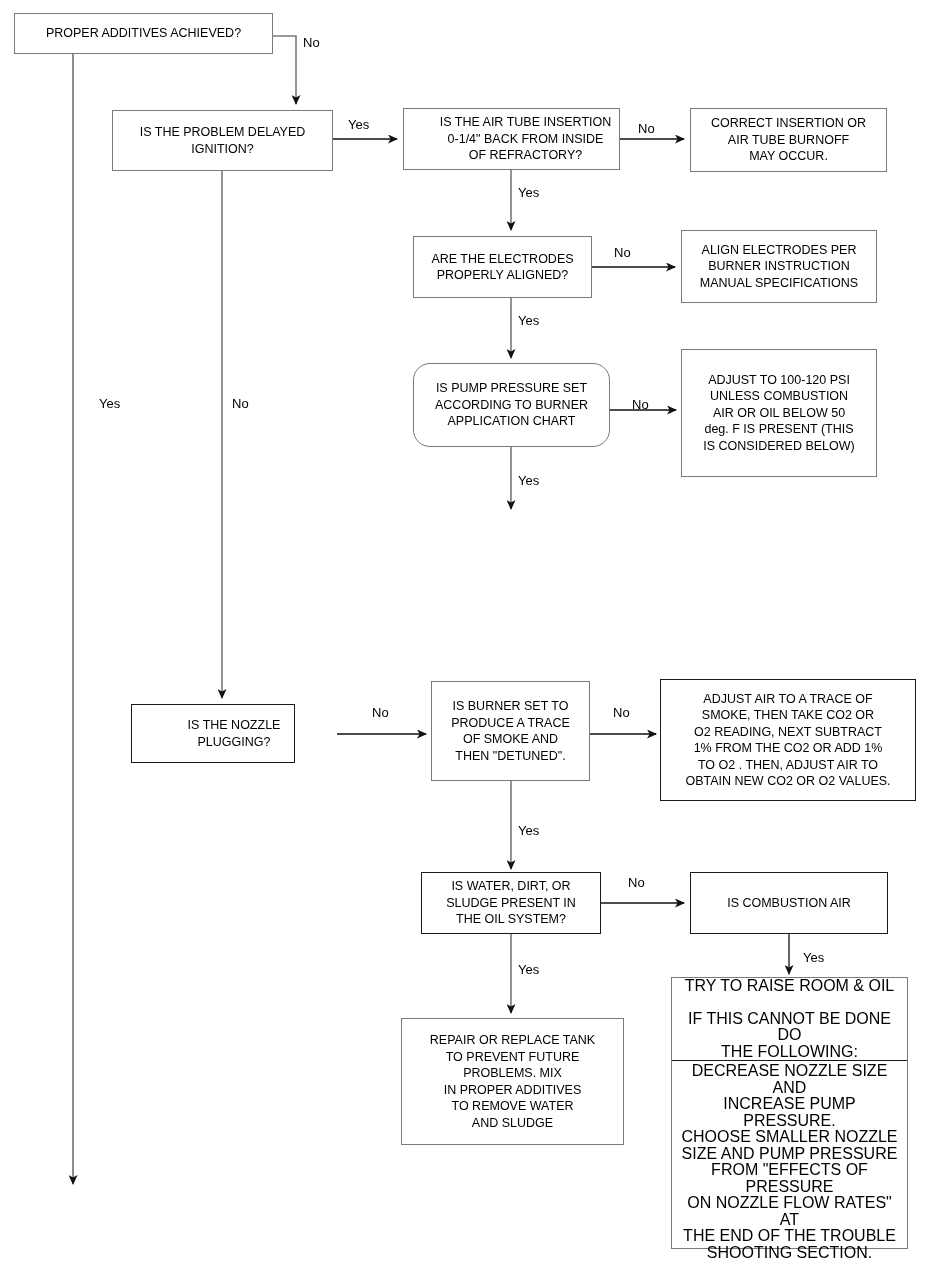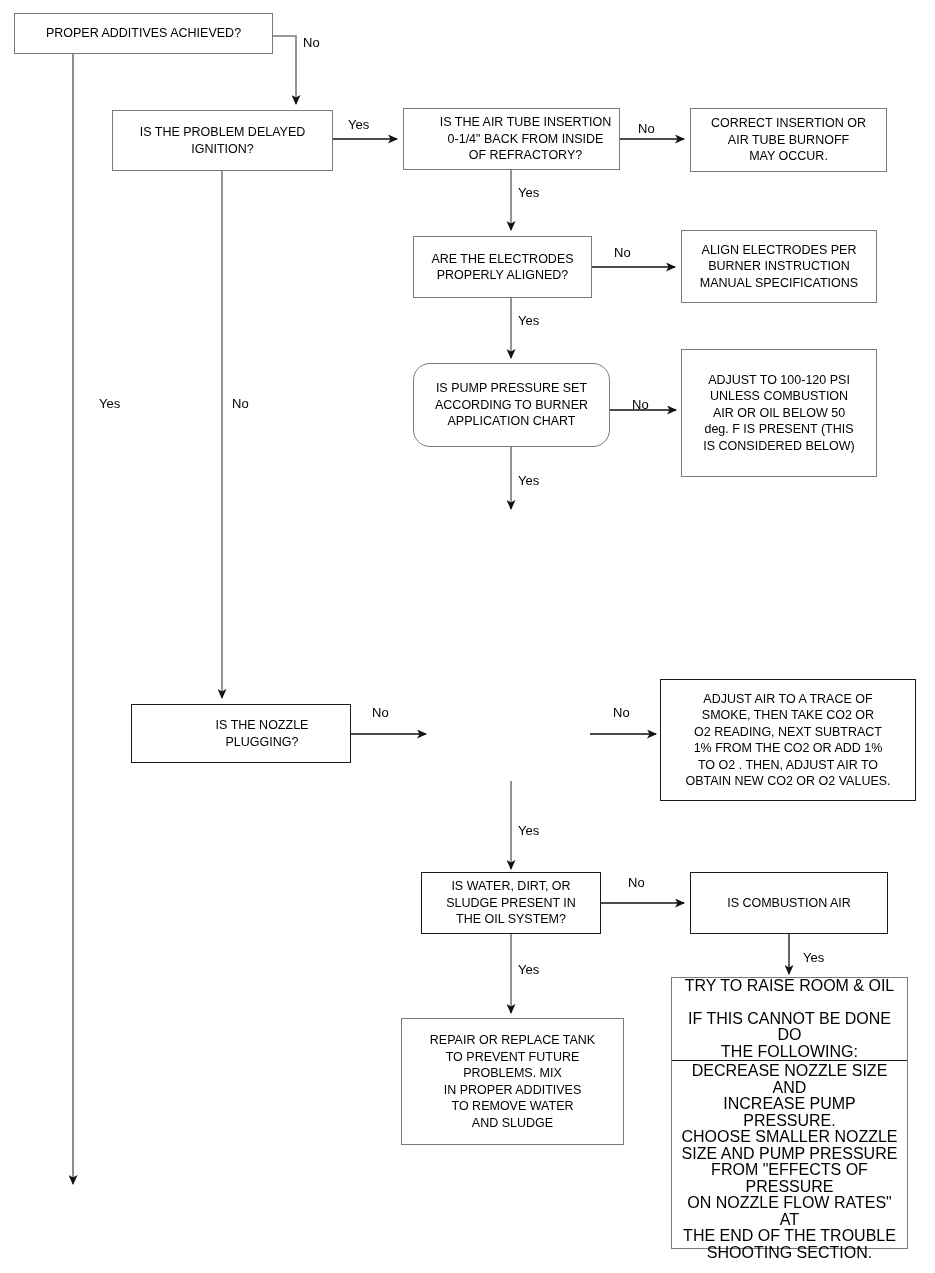--- a/index.html
+++ b/index.html
@@ -168,25 +168,31 @@
 
   <div class="node" style="left:681px; top:349px; width:196px; height:128px;">
     <span class="node-text">ADJUST TO 100-120 PSI
 UNLESS COMBUSTION
 AIR OR OIL BELOW 50
 deg. F IS PRESENT (THIS
 IS CONSIDERED BELOW)</span>
   </div>
 
 
-  <div class="node dark" style="left:131px; top:704px; width:220px; height:59px;padding-left:46px;">
+  <div class="node dark" style="left:131px; top:704px; width:164px; height:59px;padding-left:46px;">
     <span class="node-text">IS THE NOZZLE
 PLUGGING?</span>
   </div>
 
+  <div class="node" style="left:431px; top:681px; width:159px; height:100px;">
+    <span class="node-text">IS BURNER SET TO
+PRODUCE A TRACE
+OF SMOKE AND
+THEN  "DETUNED".</span>
+  </div>
 
   <div class="node dark" style="left:660px; top:659px; width:256px; height:122px;margin-top:20px;">
     <span class="node-text">ADJUST AIR TO A TRACE OF
 SMOKE, THEN TAKE CO2 OR
 O2 READING, NEXT SUBTRACT
 1% FROM THE CO2 OR ADD 1%
 TO O2 . THEN, ADJUST AIR TO
 OBTAIN NEW CO2 OR O2 VALUES.</span>
   </div>
 

